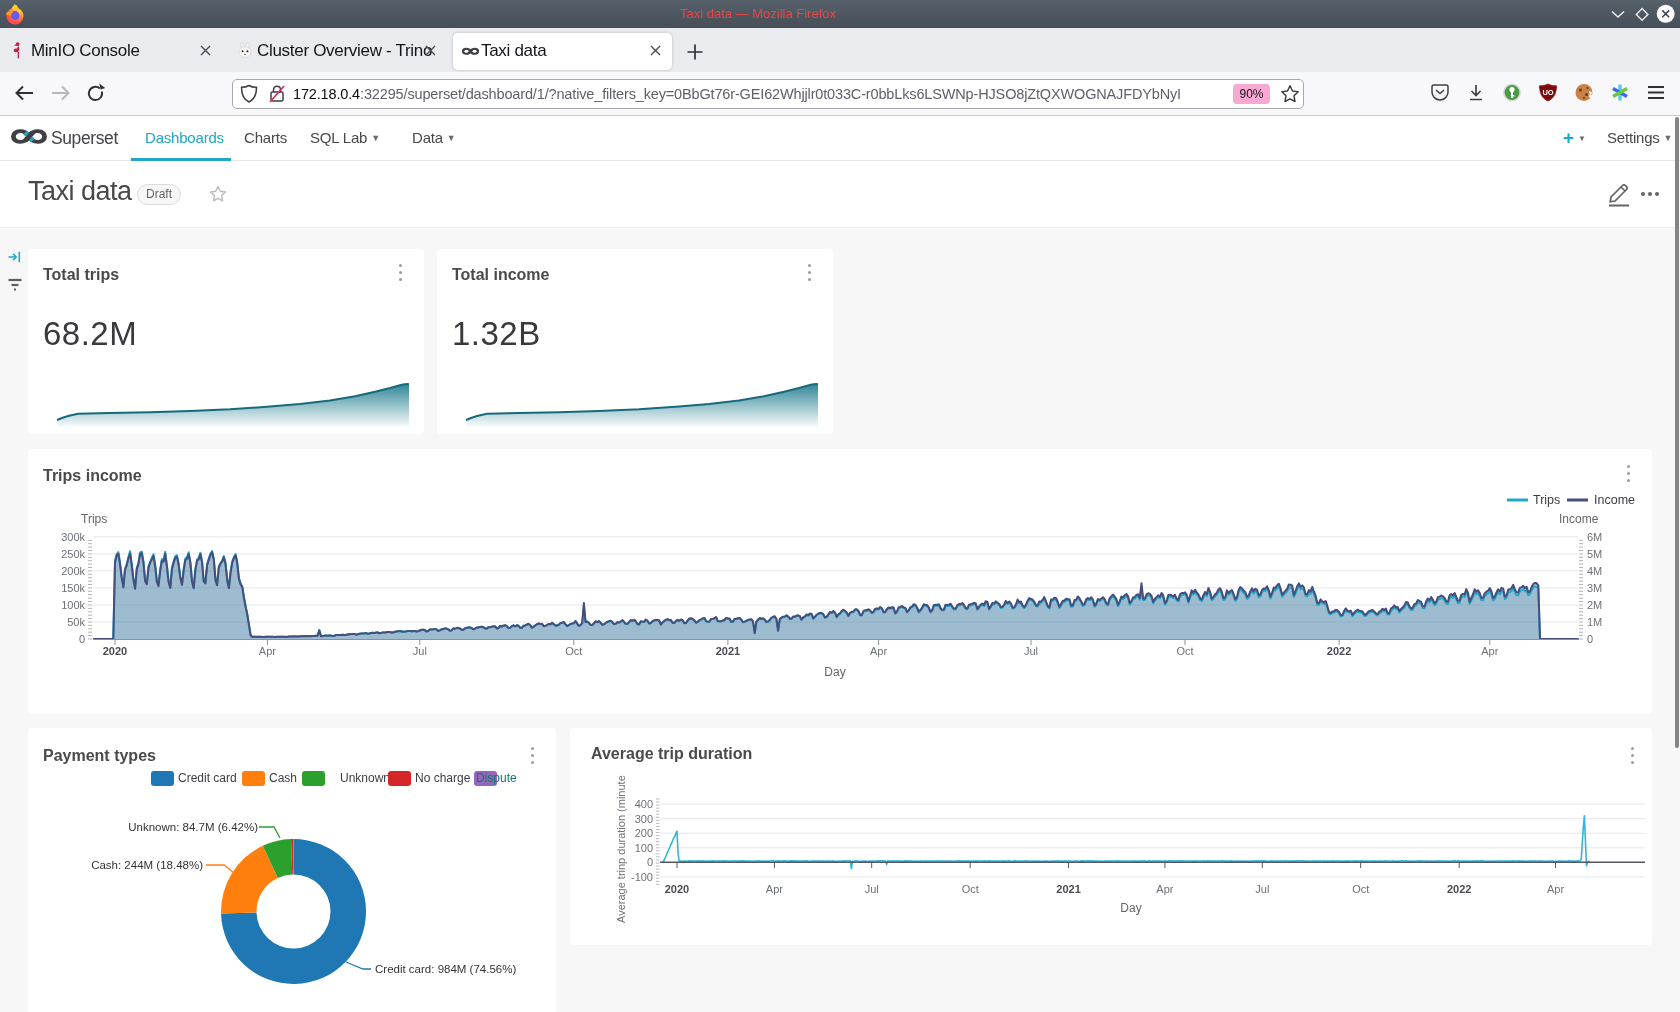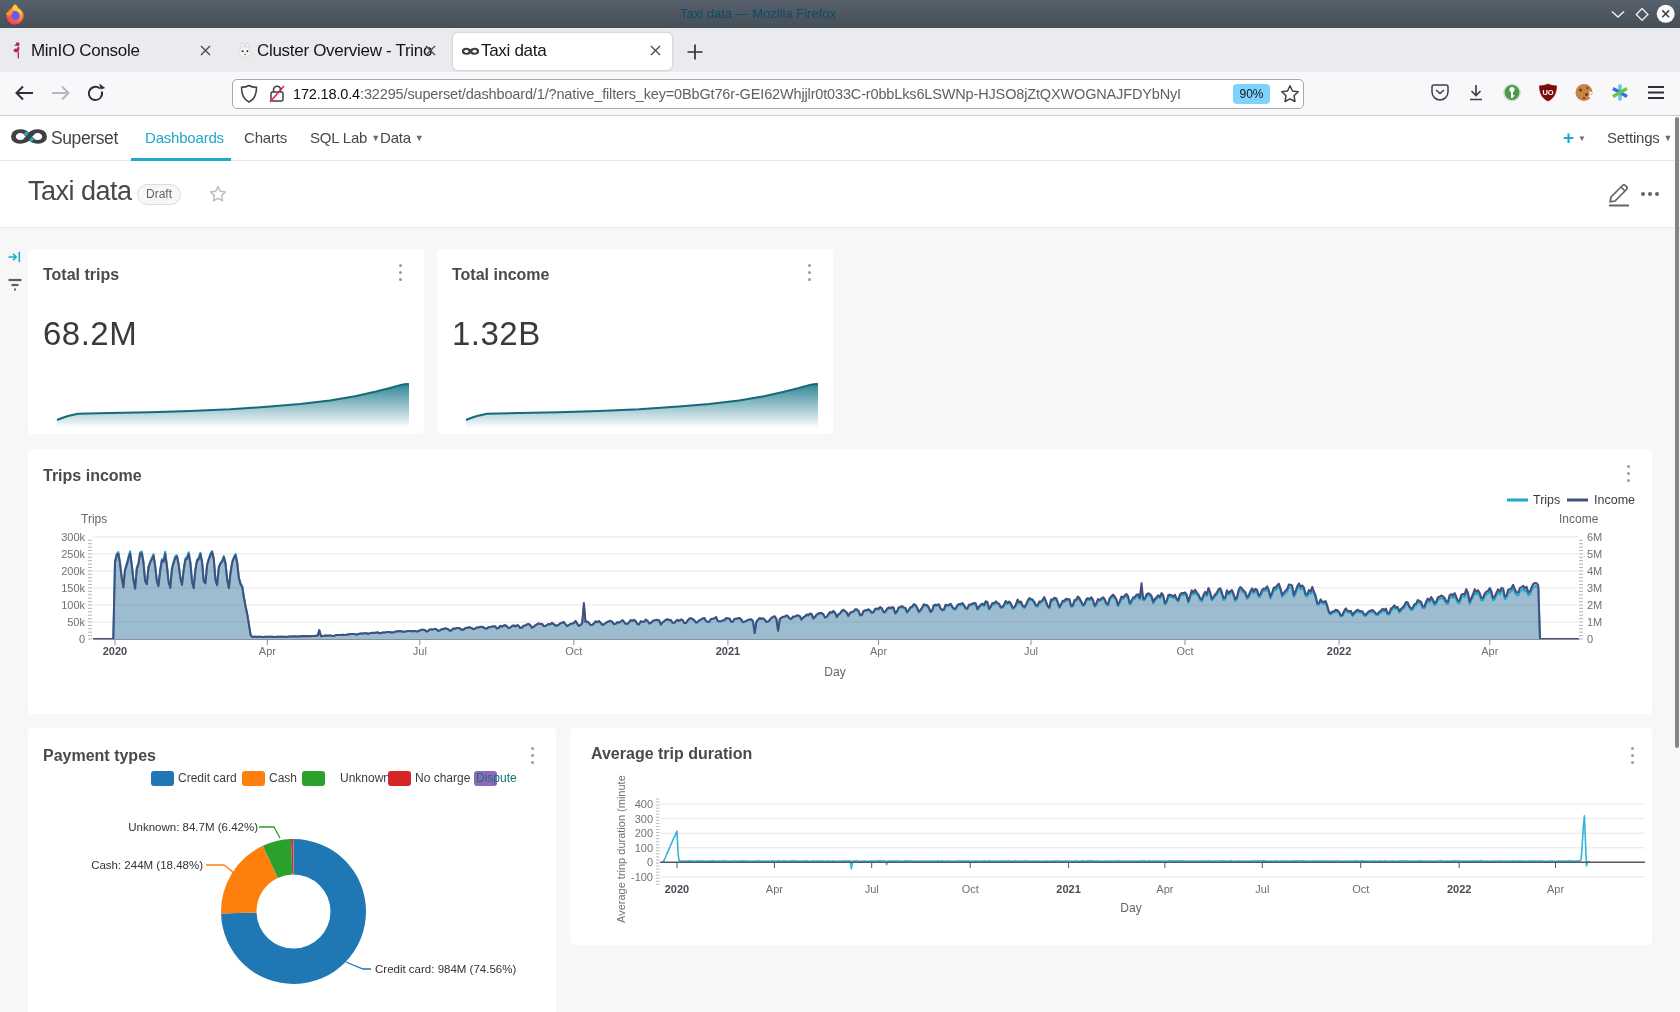--- a/index.html
+++ b/index.html
@@ -1,27 +1,27 @@
 <!DOCTYPE html>
 <html><head><meta charset="utf-8"><title>Taxi data</title><style>
 *{margin:0;padding:0;box-sizing:border-box}
 html,body{width:1680px;height:1012px;overflow:hidden}
 body{font-family:"Liberation Sans",sans-serif;background:#f7f7f7;position:relative}
 .abs{position:absolute}
 
 #titlebar{left:0;top:0;width:1680px;height:28px;background:linear-gradient(#57616b,#464e57)}
-#titletext{left:0;top:0;width:1516px;height:28px;line-height:28px;text-align:center;color:#0c4a6e;font-size:13px}
+#titletext{left:0;top:0;width:1516px;height:28px;line-height:28px;text-align:center;color:#ef4444;font-size:13px}
 #tabbar{left:0;top:28px;width:1680px;height:44px;background:#eaebee}
 .tab{top:33px;height:36px;display:flex;align-items:center;font-size:17px;color:#15141a;letter-spacing:-0.3px}
 #tab3{left:453px;top:32.5px;width:219px;height:37px;background:#fff;border-radius:5px;box-shadow:0 0 3px rgba(0,0,0,0.22)}
 
 #toolbar{left:0;top:72px;width:1680px;height:44px;background:#f8f8fa;border-bottom:1px solid #ccc}
 #urlbar{left:232px;top:79px;width:1072px;height:30px;background:#fff;border:1px solid #a7a7ae;border-radius:5px}
 #urltext{left:293px;top:79px;height:30px;line-height:30px;font-size:14.5px;letter-spacing:-0.15px;color:#0c0c0d;white-space:nowrap}
-#zoompill{left:1233px;top:84px;width:37px;height:20px;background:#7dd3fc;border-radius:4px;text-align:center;line-height:20px;font-size:12px;color:#15141a}
+#zoompill{left:1233px;top:84px;width:37px;height:20px;background:#f9a8d4;border-radius:4px;text-align:center;line-height:20px;font-size:12px;color:#15141a}
 
 #ssheader{left:0;top:116px;width:1680px;height:45px;background:#fff;border-bottom:1px solid #e8e8ea}
 .navitem{top:116px;height:44px;line-height:44px;font-size:15px;color:#484848;letter-spacing:-0.2px}
 #titlerow{left:0;top:161px;width:1680px;height:67px;background:#fff;border-bottom:1px solid #ececec}
 #dashtitle{left:28px;top:176px;font-size:27px;letter-spacing:-0.5px;color:#484848;font-weight:normal}
 #draft{left:137px;top:184px;width:44px;height:21px;border:1px solid #dcdcdc;background:#f7f7f7;border-radius:11px;text-align:center;line-height:19px;font-size:12px;color:#646464}
 
 .panel{background:#fff;border-radius:4px}
 .ptitle{font-size:16px;font-weight:bold;color:#4a4a4a}
 .bignum{font-size:33px;color:#3a3a3e;letter-spacing:0.5px}
@@ -142,21 +142,21 @@
 <path d="M14.4 4.3 L21.6 12.7" stroke="#20A7C9" stroke-width="4.8"></path>
 <path d="M14.4 12.7 L21.6 4.3" stroke="#3f3f44" stroke-width="4.8"></path>
 <ellipse cx="9.3" cy="8.5" rx="4.1" ry="3.5" fill="#fff"></ellipse>
     <ellipse cx="26.7" cy="8.5" rx="4.1" ry="3.5" fill="#fff"></ellipse>
 </svg>
 <div class="abs navitem" style="left:51px;font-size:17.5px;font-weight:normal;color:#434348;letter-spacing:-0.4px">Superset</div>
 <div class="abs navitem" style="left:145px;color:#20A7C9">Dashboards</div>
 <div class="abs" style="left:131px;top:158px;width:100px;height:3px;background:#20A7C9"></div>
 <div class="abs navitem" style="left:244px">Charts</div>
 <div class="abs navitem" style="left:310px">SQL Lab <span style="font-size:9px;color:#6a6a72;position:relative;top:-2px">▼</span></div>
-<div class="abs navitem" style="left:380px">Data <span style="font-size:9px;color:#6a6a72;position:relative;top:-2px">▼</span></div>
+<div class="abs navitem" style="left:412px">Data <span style="font-size:9px;color:#6a6a72;position:relative;top:-2px">▼</span></div>
 <div class="abs navitem" style="left:1563px;color:#20A7C9;font-size:19px;font-weight:bold">+</div>
 <div class="abs" style="left:1578px;top:116px;height:44px;line-height:46px;font-size:8px;color:#6a6a72">▼</div>
 <div class="abs navitem" style="left:1607px">Settings <span style="font-size:9px;color:#6a6a72;position:relative;top:-2px">▼</span></div>
 <div class="abs" id="titlerow"></div>
 <div class="abs" id="dashtitle">Taxi data</div>
 <div class="abs" id="draft">Draft</div>
 <svg class="abs" style="left:209px;top:185px" width="18" height="18" viewBox="0 0 20 20">
 <path d="M10 1.8 L12.5 7 L18.2 7.8 L14 11.8 L15 17.5 L10 14.8 L5 17.5 L6 11.8 L1.8 7.8 L7.5 7 Z" fill="none" stroke="#bcbcbc" stroke-width="1.6" stroke-linejoin="round"></path>
   </svg>
 <svg class="abs" style="left:1606px;top:180px" width="60" height="28" viewBox="0 0 60 28">

